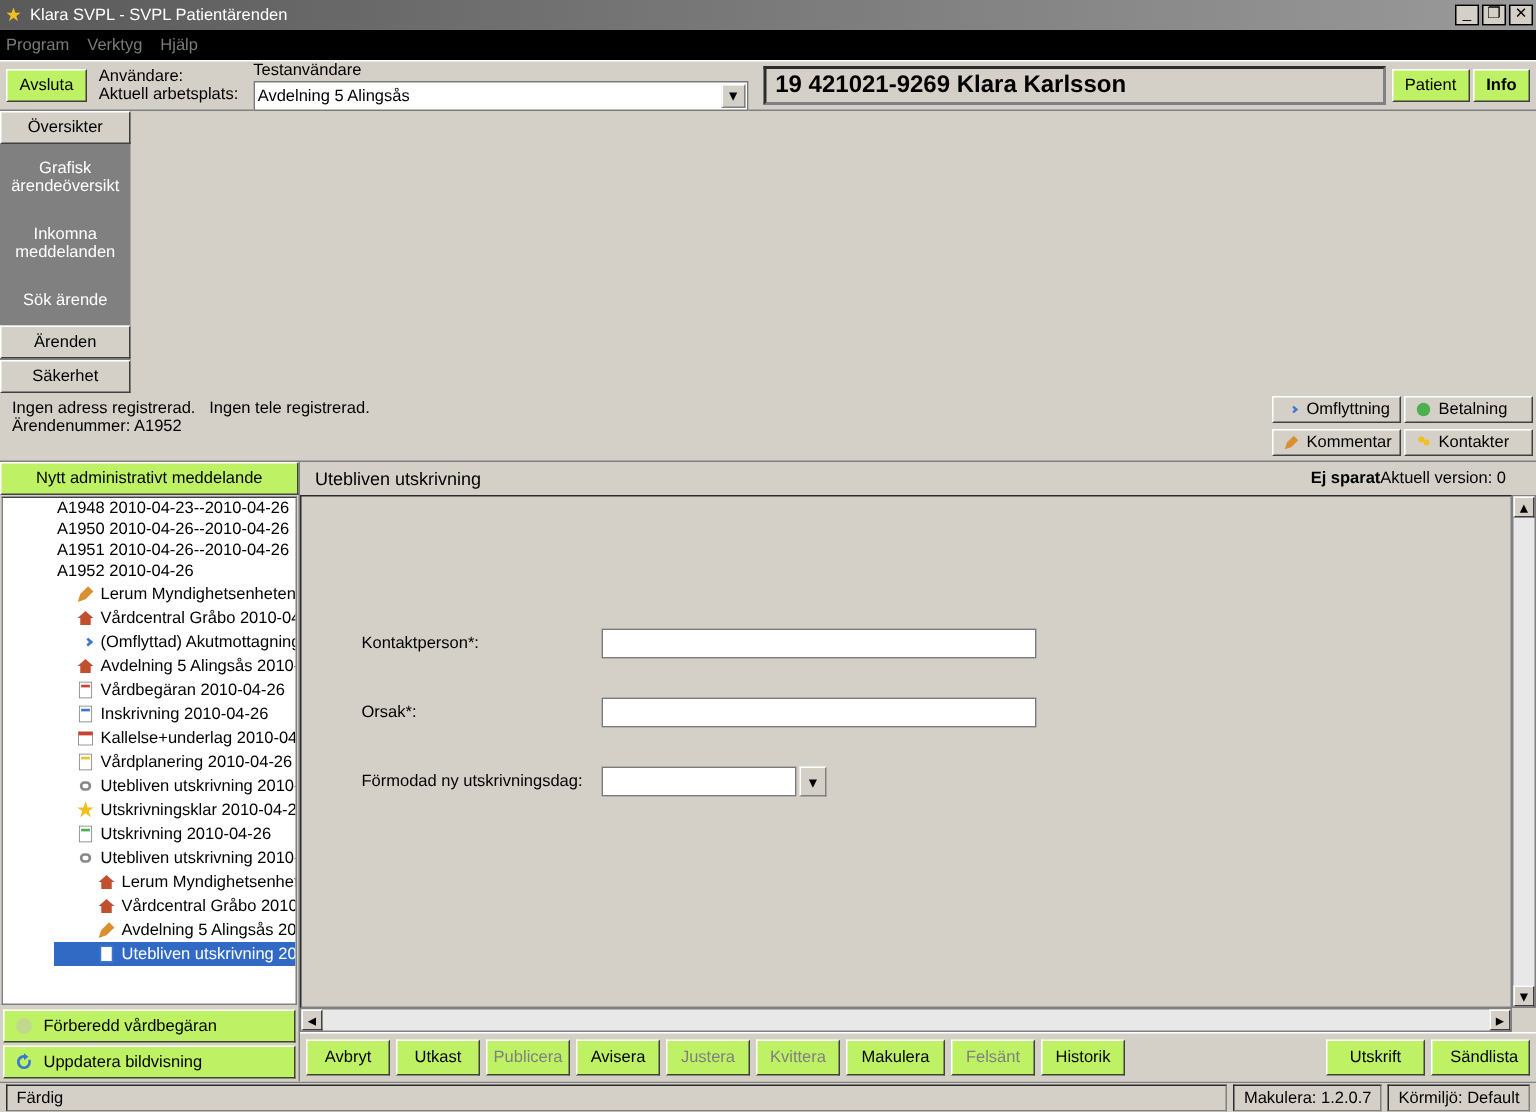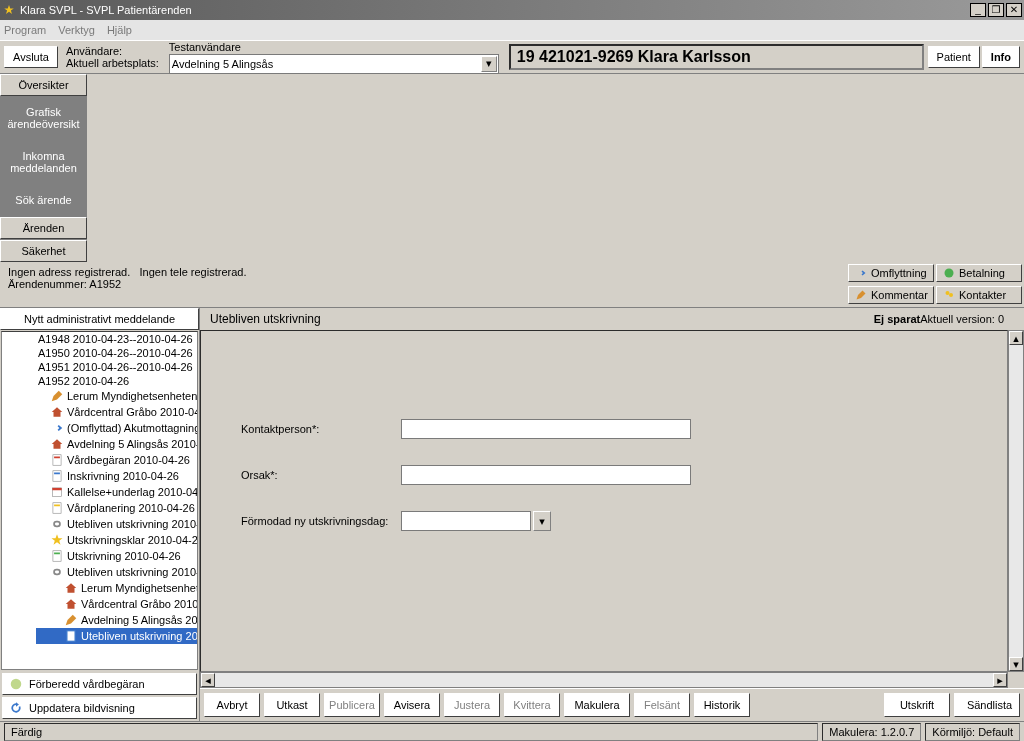--- a/index.html
+++ b/index.html
@@ -4,25 +4,25 @@
 <style>
 * { box-sizing: border-box; margin: 0; padding: 0; font-family: Tahoma, Arial, sans-serif; font-size: 11px; }
 body { background: #d4d0c8; width: 1024px; height: 741px; overflow: hidden; }
 
 .titlebar { background: linear-gradient(to right, #5a5a5a, #9a9a9a); height: 20px; display: flex; align-items: center; padding: 0 2px; color: #fff; }
 .titlebar .star { width: 14px; height: 14px; margin-right: 4px; display: inline-flex; align-items: center; justify-content: center; }
 .titlebar .title { flex: 1; }
 .titlebar .win-controls { display: flex; gap: 2px; }
 .win-btn { width: 16px; height: 14px; background: #d4d0c8; border: 1px solid #000; display: inline-flex; align-items: center; justify-content: center; font-size: 10px; color:#000; line-height:1; }
 
-.menubar { height: 20px; background: #e5e5e5; display: flex; align-items: center; padding: 0 4px; gap: 12px; color:#7a7a7a; }
+.menubar { height: 20px; background: #000000; display: flex; align-items: center; padding: 0 4px; gap: 12px; color:#7a7a7a; }
 .menubar span { color:#7a7a7a; }
 
 .topbar { display: flex; align-items: center; height: 34px; background: #d4d0c8; border-top:1px solid #fff; border-bottom:1px solid #808080; padding: 2px 4px; gap: 4px; }
-.btn { background: #ffffff; border: 1px solid #808080; border-top-color:#fff; border-left-color:#fff; border-right-color:#404040; border-bottom-color:#404040; padding: 2px 8px; height:22px; display:inline-flex; align-items:center; justify-content:center; }
+.btn { background: #bef264; border: 1px solid #808080; border-top-color:#fff; border-left-color:#fff; border-right-color:#404040; border-bottom-color:#404040; padding: 2px 8px; height:22px; display:inline-flex; align-items:center; justify-content:center; }
 .btn-disabled { color:#808080; }
 .field-label { color:#000; }
 .userblock { display:flex; flex-direction:column; font-size:11px; margin-left:4px; }
 .select { background:#fff; border:1px solid #7a7a7a; height:20px; display:flex; align-items:center; padding:0 2px; width:330px; position:relative; }
 .select .caret { width:16px; height:16px; background:#d4d0c8; border:1px solid #808080; border-top-color:#fff; border-left-color:#fff; position:absolute; right:1px; top:1px; display:flex; align-items:center; justify-content:center; }
 .patient-box { flex:1; margin-left:6px; border:2px inset #808080; height:26px; display:flex; align-items:center; padding:0 6px; font-size:16px; font-weight:bold; background:#d4d0c8; }
 .right-btns { display:flex; gap:2px; }
 
 .content { display:flex; height: calc(741px - 20px - 20px - 34px - 20px); flex-direction: column; }
 

